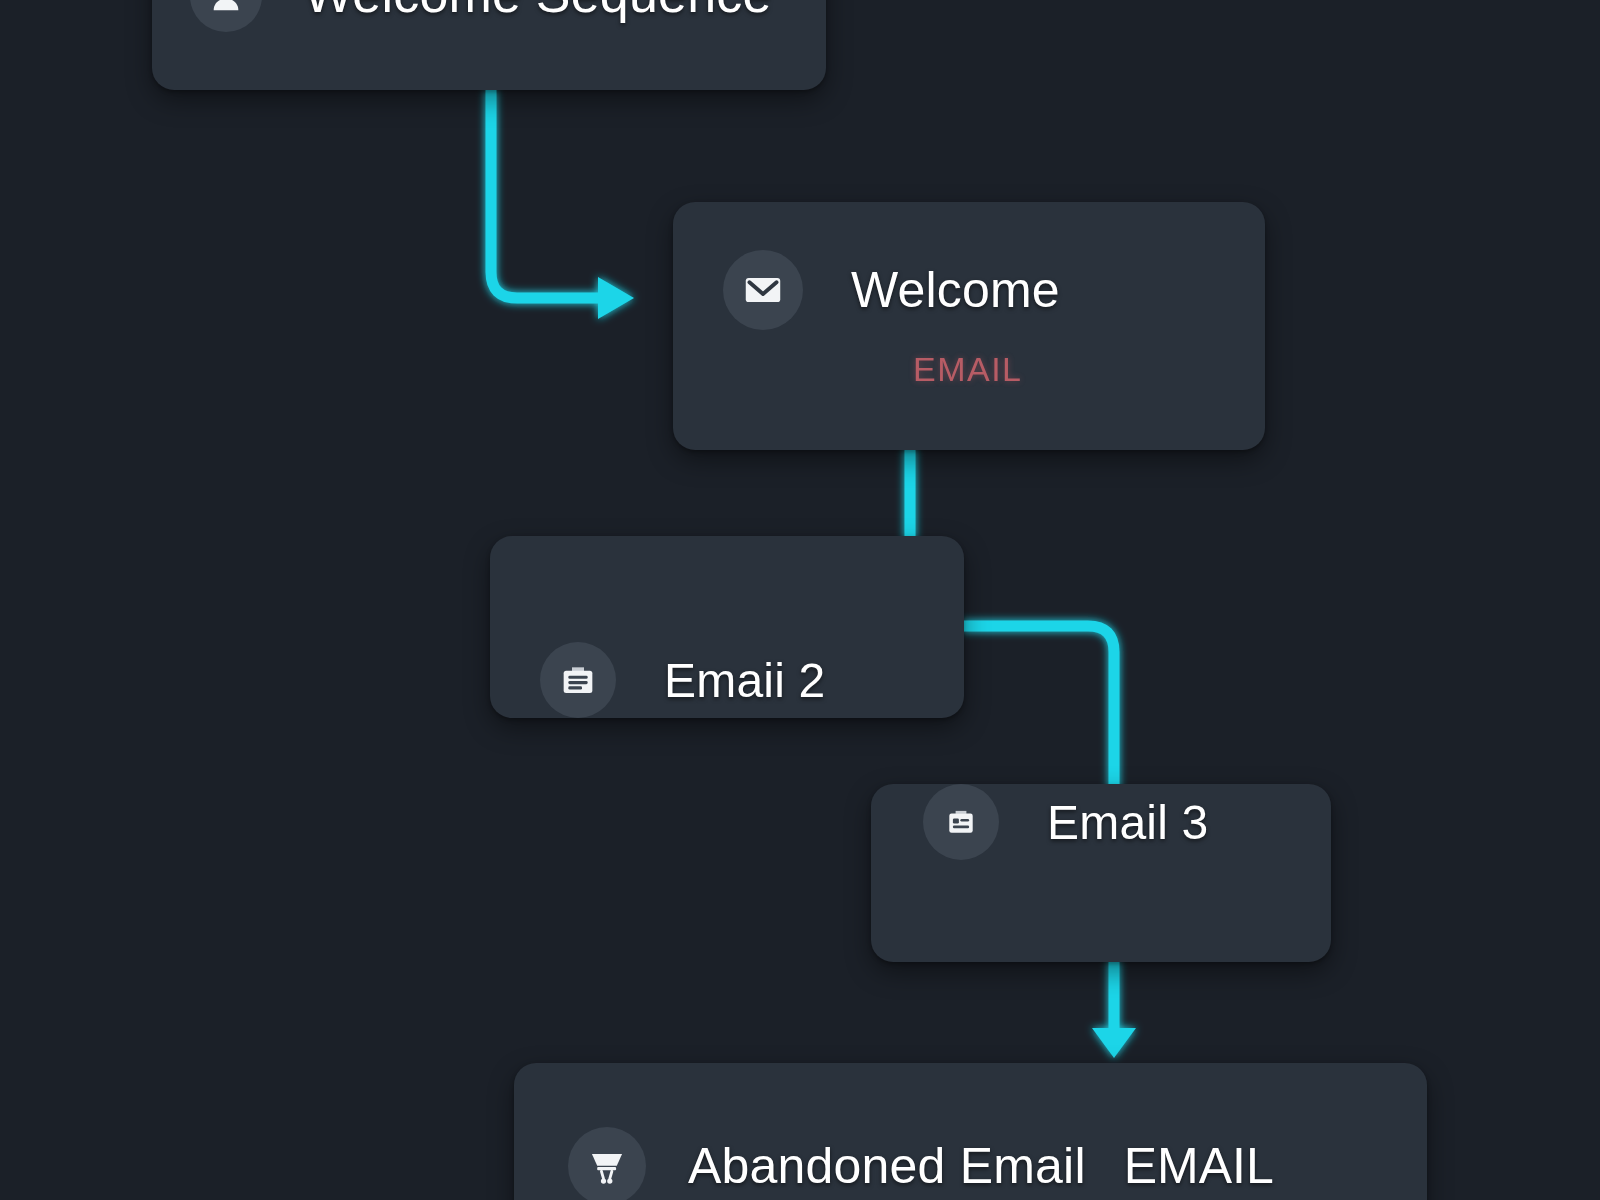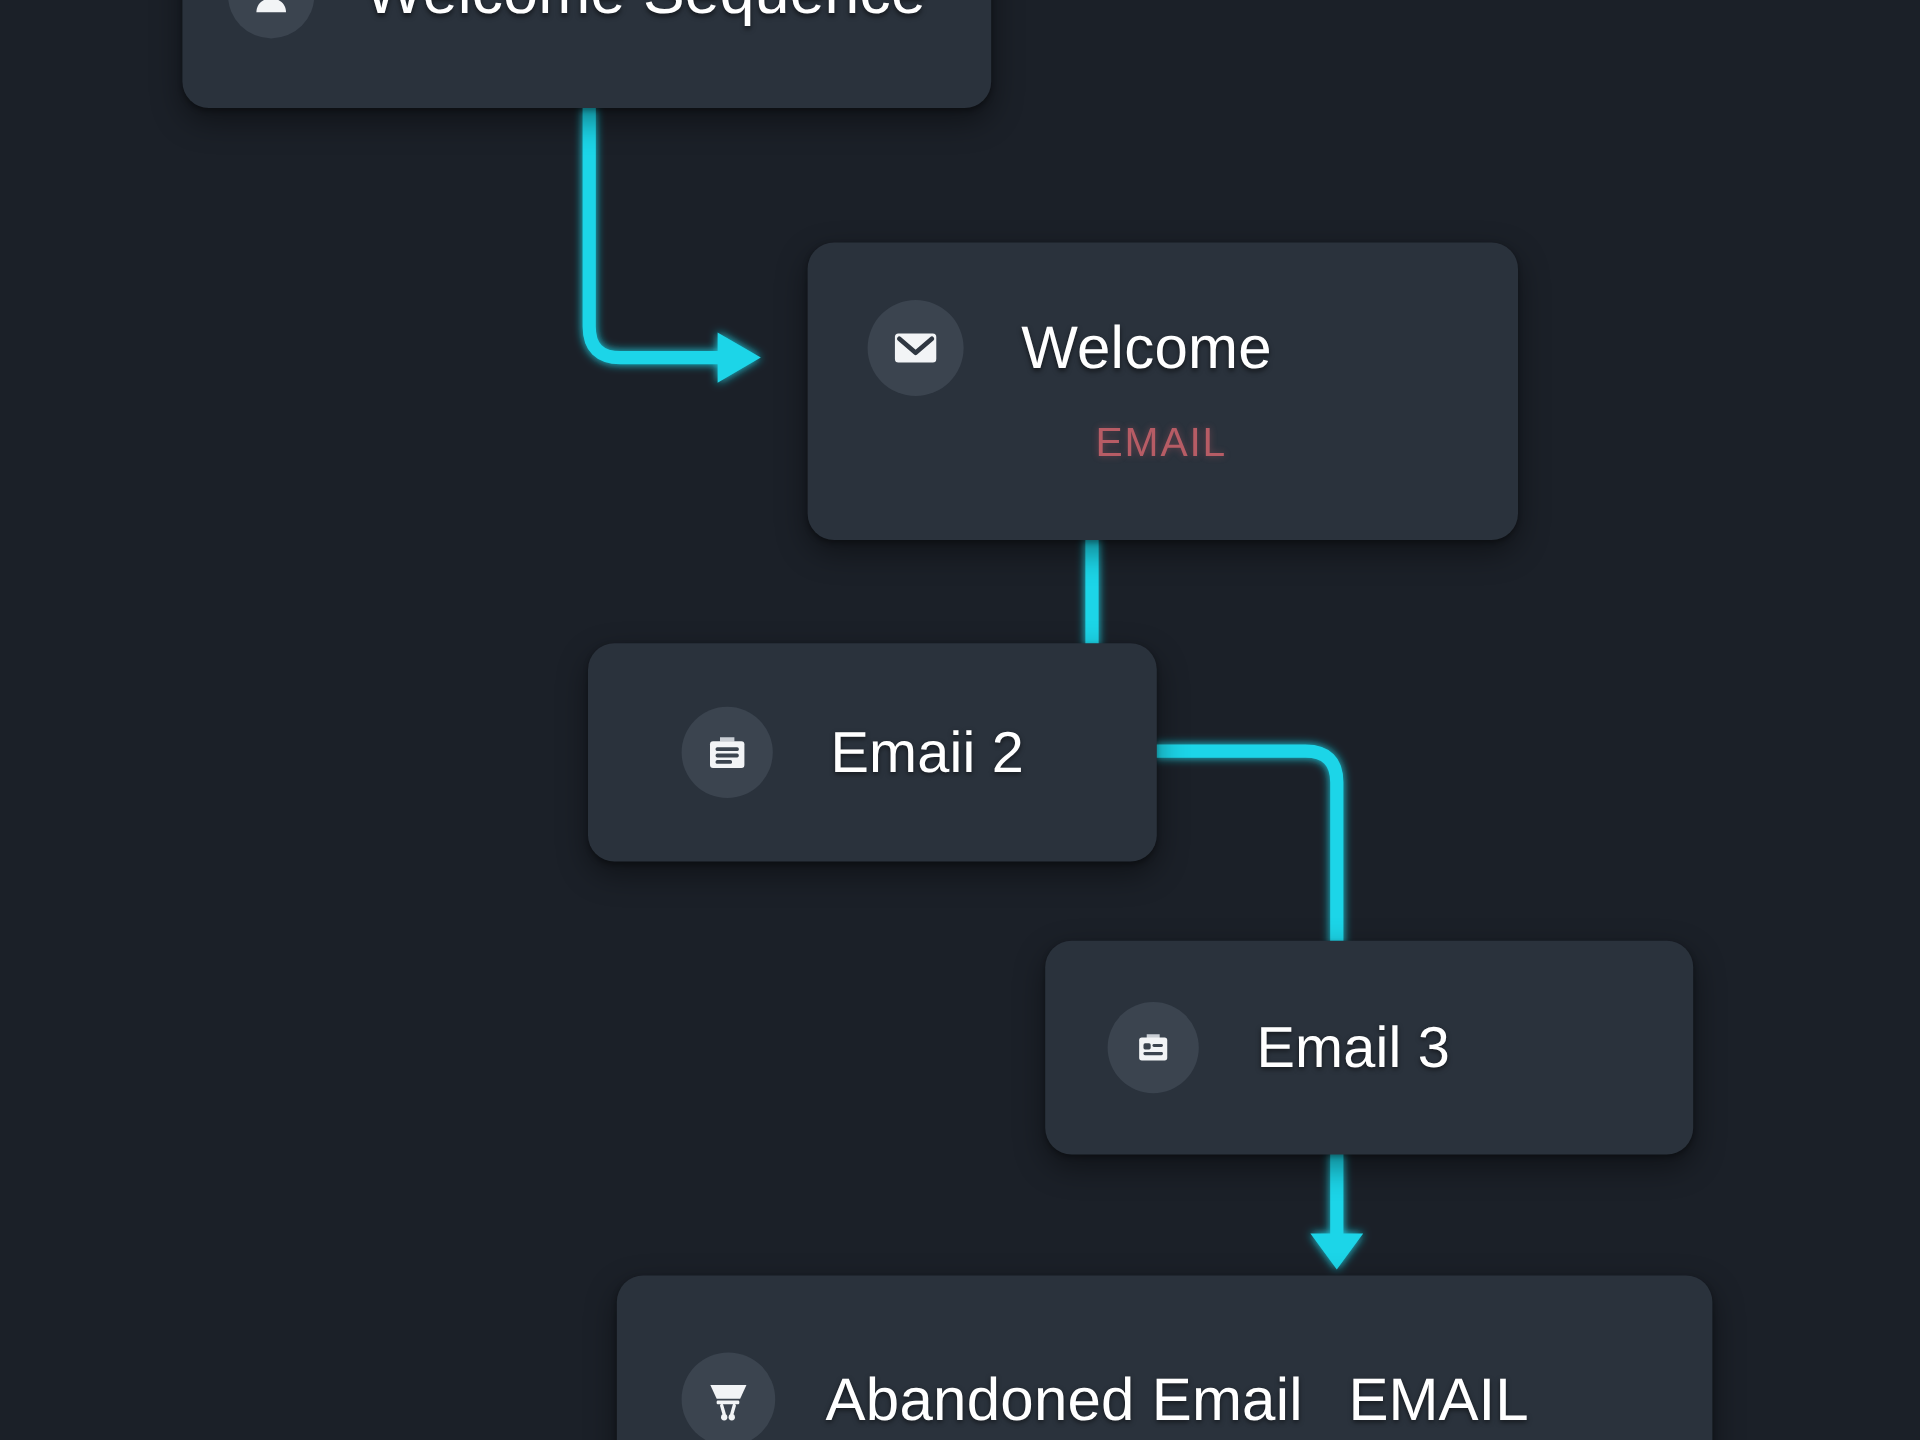--- a/index.html
+++ b/index.html
@@ -86,31 +86,31 @@
     padding: 48px 0 0 50px;
     margin-left: 40px;
   }
   #node-welcome .node-icon { width: 80px; height: 80px; }
   #node-welcome .node-title { font-size: 50px; margin-left: 48px; }
   #node-welcome .node-sub-email { margin: 20px 0 0 190px; }
 
   #node-email2 {
     left: 490px; top: 536px;
     width: 474px; height: 182px;
-    padding: 0 0 0 78px;
-    justify-content: center;
+    padding: 0 0 0 50px;
+    justify-content: flex-end;
   }
   #node-email2 .node-icon { width: 76px; height: 76px; }
   #node-email2 .node-title { font-size: 48px; margin-left: 48px; }
 
   #node-email3 {
     left: 871px; top: 784px;
-    width: 540px; height: 178px;
+    width: 460px; height: 178px;
     padding: 0 0 0 52px;
-    justify-content: center;
+    justify-content: flex-start;
   }
   #node-email3 .node-icon { width: 76px; height: 76px; }
   #node-email3 .node-title { font-size: 48px; margin-left: 48px; }
 
   #node-abandoned-cart {
     left: 514px; top: 1063px;
     width: 913px; height: 200px;
     padding: 0 0 0 54px;
     justify-content: flex-start;
   }

